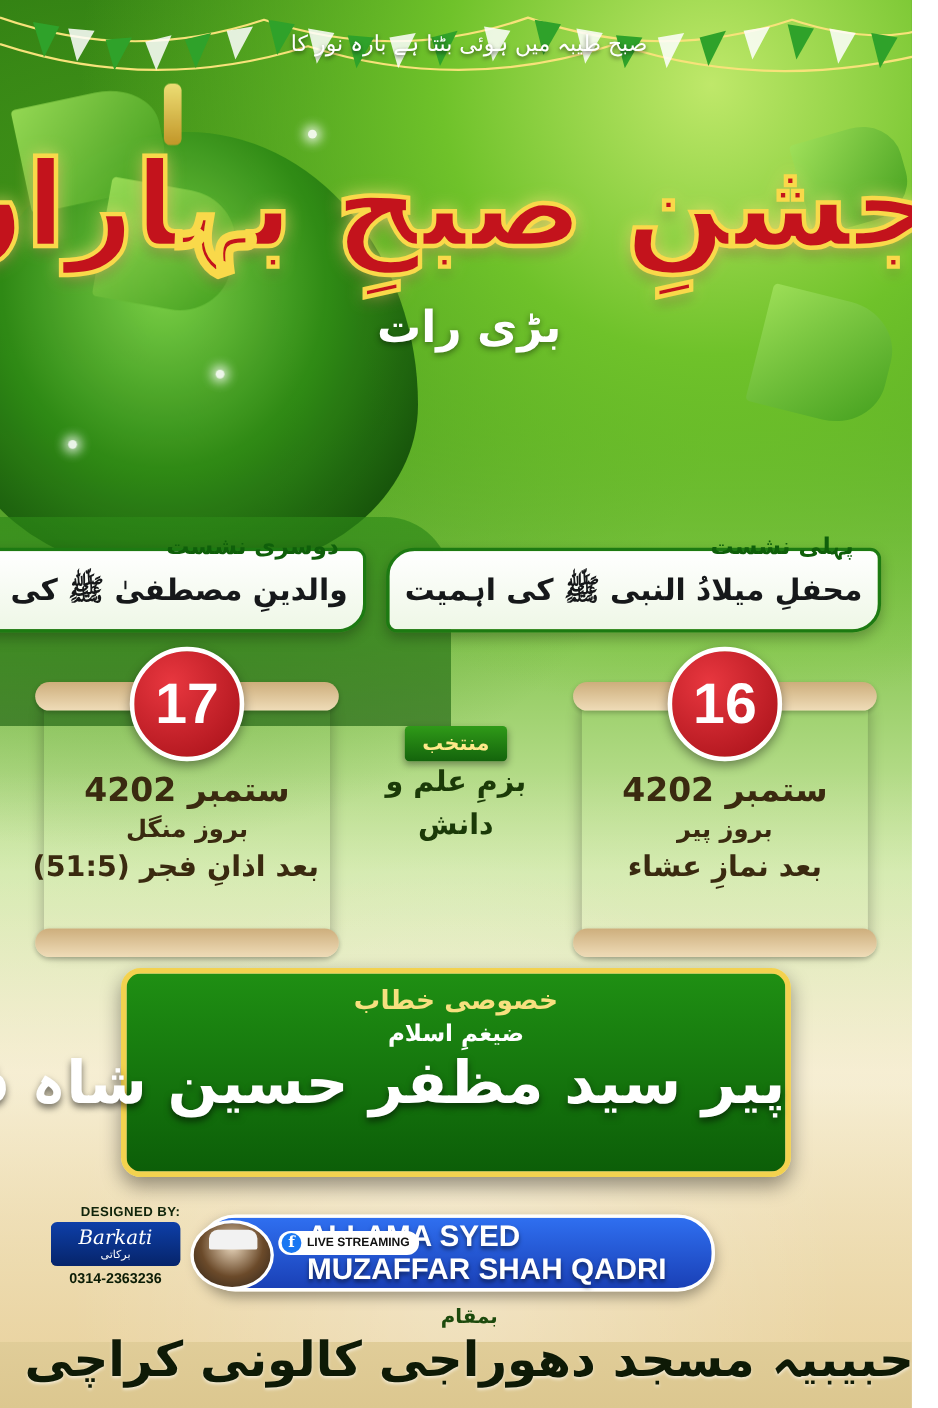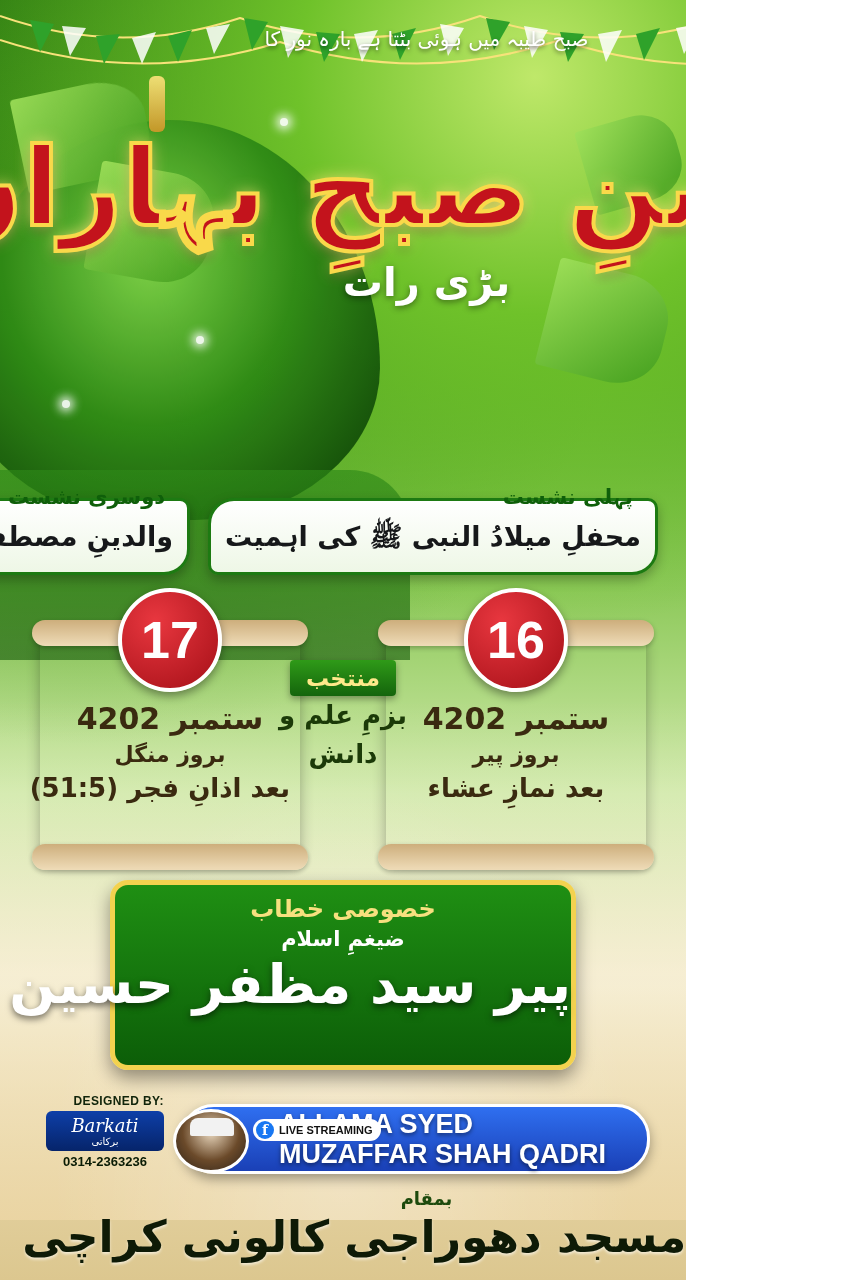--- a/index.html
+++ b/index.html
@@ -3,21 +3,21 @@
 <meta charset="utf-8">
 <style>
   * { box-sizing: border-box; margin: 0; padding: 0; }
   html, body {
     width: 853px; height: 1280px;
     font-family: "Liberation Sans", sans-serif;
     overflow: hidden;
   }
   .poster {
     position: relative;
-    width: 686px; height: 1280px;
+    width: 829px; height: 1280px;
     background:
       radial-gradient(circle at 78% 6%, #bfe86a 0%, #6fc22a 18%, rgba(111,194,42,0) 42%),
       radial-gradient(circle at 12% 14%, #3f8f17 0%, rgba(63,143,23,0) 45%),
       linear-gradient(180deg, #1f6b0e 0%, #2e8416 14%, #57a828 30%, #8dc95a 46%, #cfe8a8 62%, #efe3c0 76%, #e7d6a8 88%, #dcc78f 100%);
     overflow: hidden;
   }
 
   
   .bunting {
     position: absolute; top: 0; left: 0; width: 853px; height: 120px;
@@ -82,21 +82,21 @@
     text-align: center;
   }
   .title-main {
     font-size: 108px; line-height: 1.25;
     color: #c3131c;
     -webkit-text-stroke: 4px #f9d94a;
     text-shadow: 0 0 16px rgba(255,230,120,.9), 0 6px 12px rgba(0,0,0,.35);
     font-weight: bold;
   }
   .title-sub {
-    margin-top: 4px;
+    margin-top: 20px;
     font-size: 40px; color: #ffffff; font-weight: bold;
     text-shadow: 0 2px 6px rgba(0,0,0,.45);
   }
 
   
   .sessions {
     position: absolute; top: 498px; left: 28px; right: 28px;
     display: flex; flex-direction: row-reverse; gap: 18px;
   }
   .session {
@@ -154,21 +154,21 @@
   .scroll-day { font-size: 22px; font-weight: bold; margin-top: 4px; }
   .scroll-time { font-size: 26px; font-weight: bold; margin-top: 6px; }
 
   .mid-tag {
     position: absolute; top: 660px; left: 50%; transform: translateX(-50%);
     text-align: center; width: 240px;
   }
   .mid-flag {
     display: inline-block;
     background: linear-gradient(180deg,#2f9a18,#14640c);
-    color: #ffe98a; font-size: 23px; font-weight: bold;
+    color: #ffe98a; font-size: 19px; font-weight: bold;
     padding: 5px 16px; border-radius: 4px;
     box-shadow: 0 3px 7px rgba(0,0,0,.35);
   }
   .mid-lines {
     color: #1b3a08; font-size: 26px; font-weight: bold; line-height: 1.5;
   }
 
   
   .speaker {
     position: absolute; top: 880px; left: 110px; right: 110px; height: 190px;

